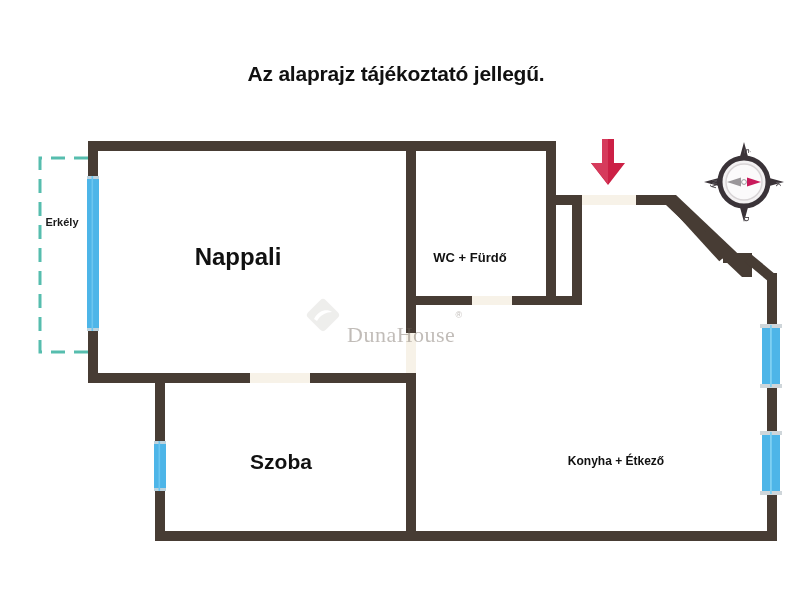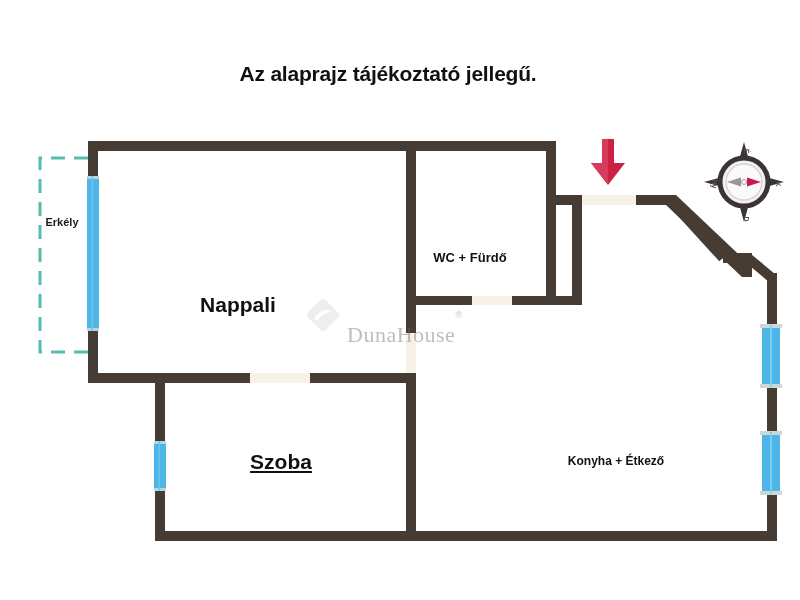--- a/index.html
+++ b/index.html
@@ -21,37 +21,38 @@
   #plan-title {
     position: absolute;
     left: 0;
     top: 62px;
     width: 776px;
     text-align: center;
     font-size: 21px;
     font-weight: bold;
     color: #111111;
     letter-spacing: -0.2px;
+    padding-left: 8px;
   }
   #floorplan-svg {
     position: absolute;
     left: 0;
     top: 0;
     width: 800px;
     height: 600px;
   }
   .room-label {
     position: absolute;
     font-weight: bold;
     color: #111111;
     white-space: nowrap;
     transform: translate(-50%, -50%);
     text-align: center;
   }
-  #label-nappali { font-size: 21px; margin-top: 48px; }
+  #label-nappali { font-size: 24px; }
   #label-szoba { font-size: 21px; }
   #label-konyha { font-size: 12px; }
   #label-wc { font-size: 13px; }
   #label-erkely {
     font-size: 11px;
     color: #1a1a1a;
   }
   #watermark {
     position: absolute;
     left: 306px;
@@ -214,21 +215,21 @@
     <svg width="34" height="34" viewBox="0 0 34 34">
       <rect x="4.5" y="4.5" width="25" height="25" rx="4" ry="4" transform="rotate(45 17 17)" fill="#d9d7d4"></rect>
       <path d="M 8 21 C 13 11, 22 11, 26 14 C 21 14, 14 17, 11 23 Z" fill="#ffffff"></path>
     </svg>
     <span class="wm-text">DunaHouse</span>
       <span class="wm-reg">®</span>
   </div>
 
   <div class="room-label" id="label-nappali" style="left:238px; top:257px;">Nappali</div>
 
-  <div class="room-label" id="label-szoba" style="left:281px; top:462px;text-decoration:underline;">Szoba</div>
+  <div class="room-label" id="label-szoba" style="left:281px; top:462px;">Szoba</div>
 
   <div class="room-label" id="label-konyha" style="left:616px; top:461px;">Konyha + Étkező</div>
 
   <div class="room-label" id="label-wc" style="left:470px; top:257px;">WC + Fürdő</div>
 
   <div class="room-label" id="label-erkely" style="left:62px; top:222px;">Erkély</div>
 
 </div>
 
 </body></html>

